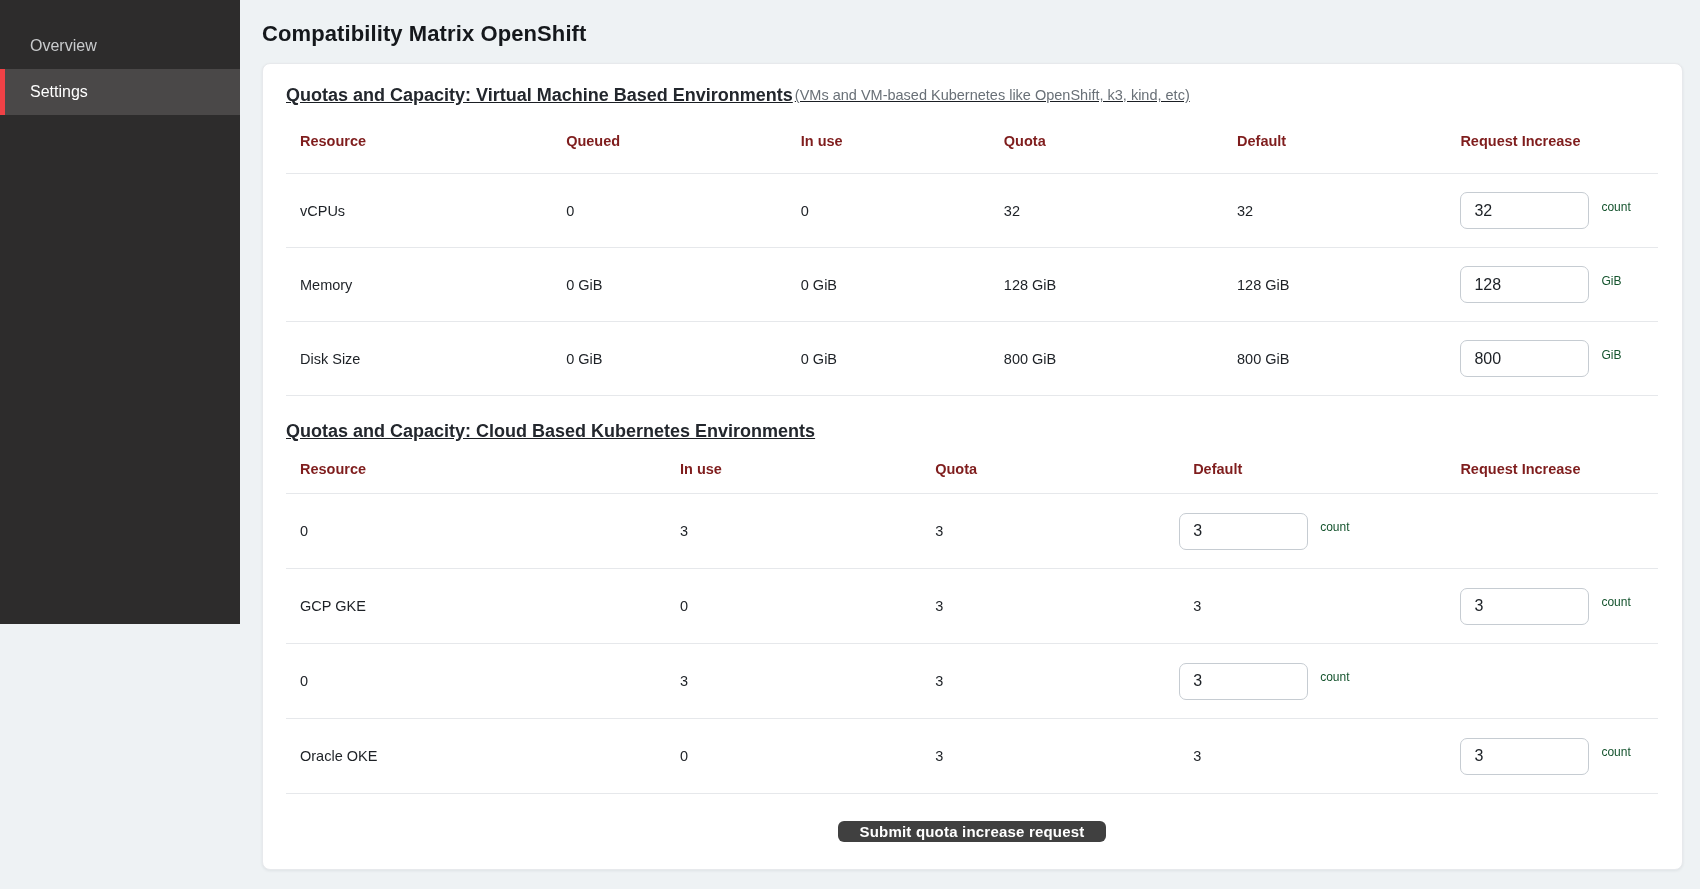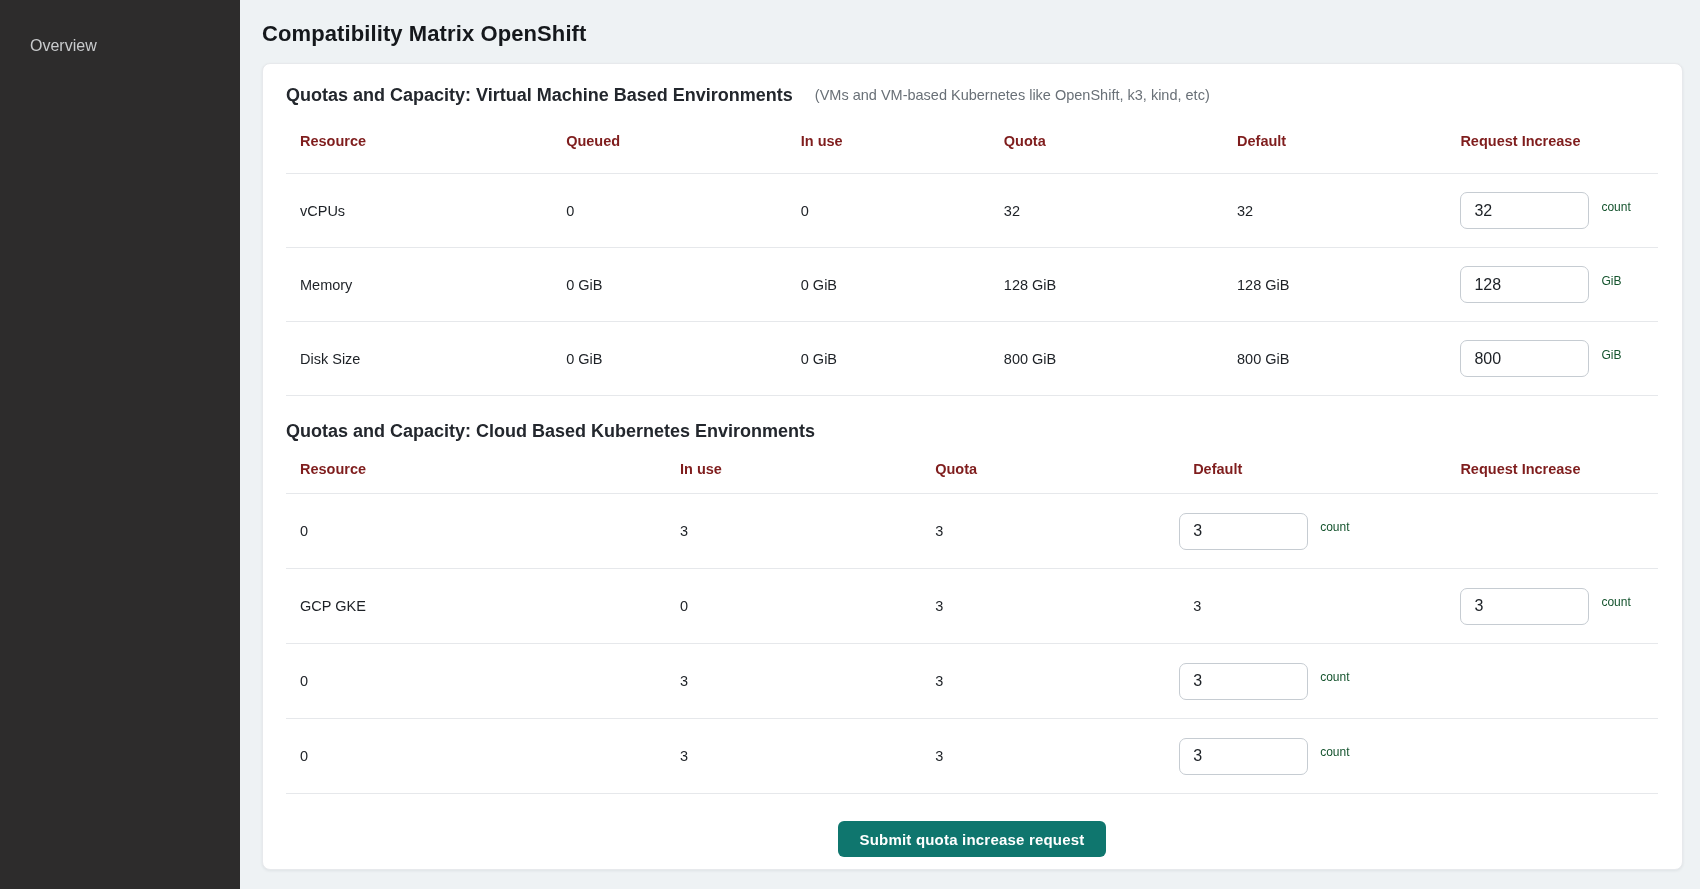--- a/index.html
+++ b/index.html
@@ -8,21 +8,21 @@
     font-family: "Liberation Sans", "DejaVu Sans", sans-serif;
     background: #eef2f4;
     color: #1b1f24;
     display: flex;
   }
 
   
   .sidebar {
     width: 240px;
     min-width: 240px;
-    height: 889px;
+    height: 624px;
     background: #2d2c2c;
     padding-top: 23px;
   }
   .nav-item {
     position: relative;
     height: 46px;
     display: flex;
     align-items: center;
     padding-left: 30px;
     font-size: 16px;
@@ -59,22 +59,23 @@
     border: 1px solid #e7e9ec;
     border-radius: 8px;
     box-shadow: 0 1px 3px rgba(20, 30, 40, 0.07);
     padding: 18px 24px 19px 23px;
     height: 807px;
   }
 
   .section-head {
     display: flex;
     align-items: flex-start;
-    gap: 22px;
+    gap: 2px;
     line-height: 26px;
+    text-decoration: underline;
   }
   .section-title {
     font-size: 18px;
     font-weight: 600;
     color: #23272d;
   }
   .section-subtitle {
     font-size: 14.5px;
     color: #697077;
   }
@@ -117,39 +118,43 @@
     transform: translateY(-4px);
   }
 
   
   .submit-wrap {
     margin-top: 27px;
     display: flex;
     justify-content: center;
   }
   .submit-btn {
-    background: #0f766e;
+    background: #404040;
     color: #ffffff;
     border: none;
     border-radius: 6px;
-    height: 36px;
+    height: 21px;
     padding: 0 21px;
     font-family: "Liberation Sans", "DejaVu Sans", sans-serif;
     font-size: 15px;
     font-weight: 700;
     letter-spacing: 0.2px;
     cursor: pointer;
   }
 </style>
 </head>
 <body>
 
 <nav class="sidebar">
   <div class="nav-item">
     <span>Overview</span>
+  </div>
+  <div class="nav-item active">
+    <span class="accent-bar"></span>
+    <span>Settings</span>
   </div>
 </nav>
 
 <main class="main">
   <h1 class="page-title">Compatibility Matrix OpenShift</h1>
 
   <section class="card">
 
     <div class="section-head">
       <span class="section-title">Quotas and Capacity: Virtual Machine Based Environments</span>
@@ -241,20 +246,21 @@
         <div class="cell">0</div>
         <div class="cell">3</div>
         <div class="cell">3</div>
         <div class="cell last">
           <input class="qty-input" type="text" value="3" style="">
           <span class="unit-label">count</span>
         </div>
       </div>
 
       <div class="trow tdata">
+        <div class="cell resource">Oracle OKE</div>
         <div class="cell">0</div>
         <div class="cell">3</div>
         <div class="cell">3</div>
         <div class="cell last">
           <input class="qty-input" type="text" value="3" style="">
           <span class="unit-label">count</span>
         </div>
       </div>
     </div>
 

